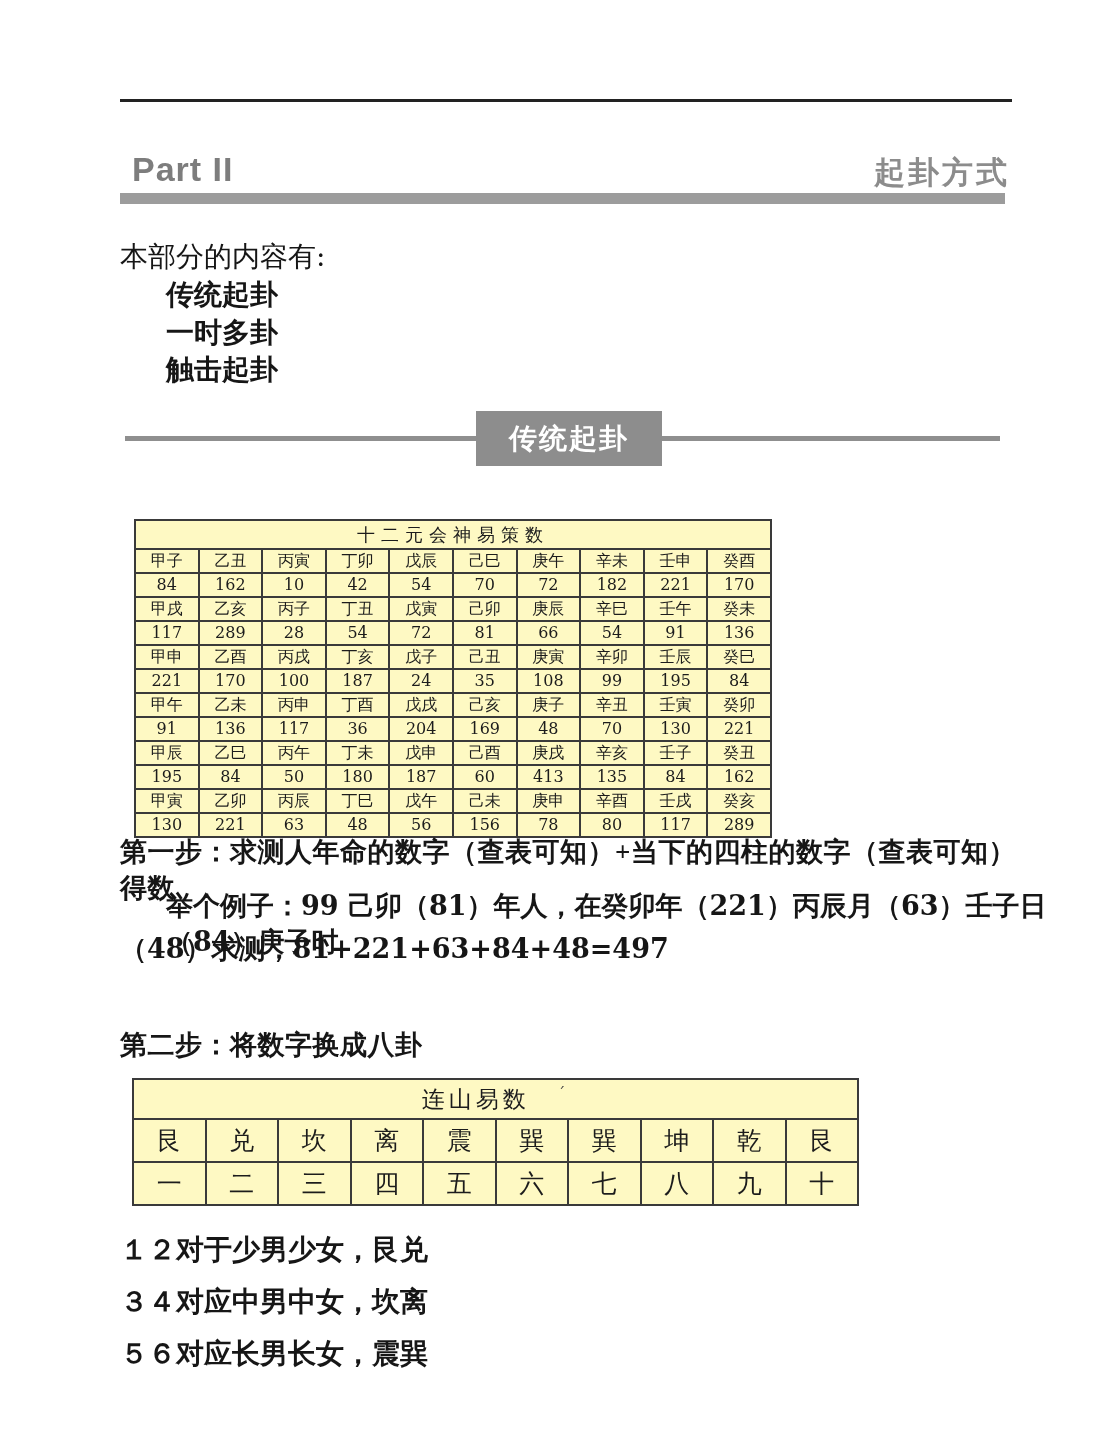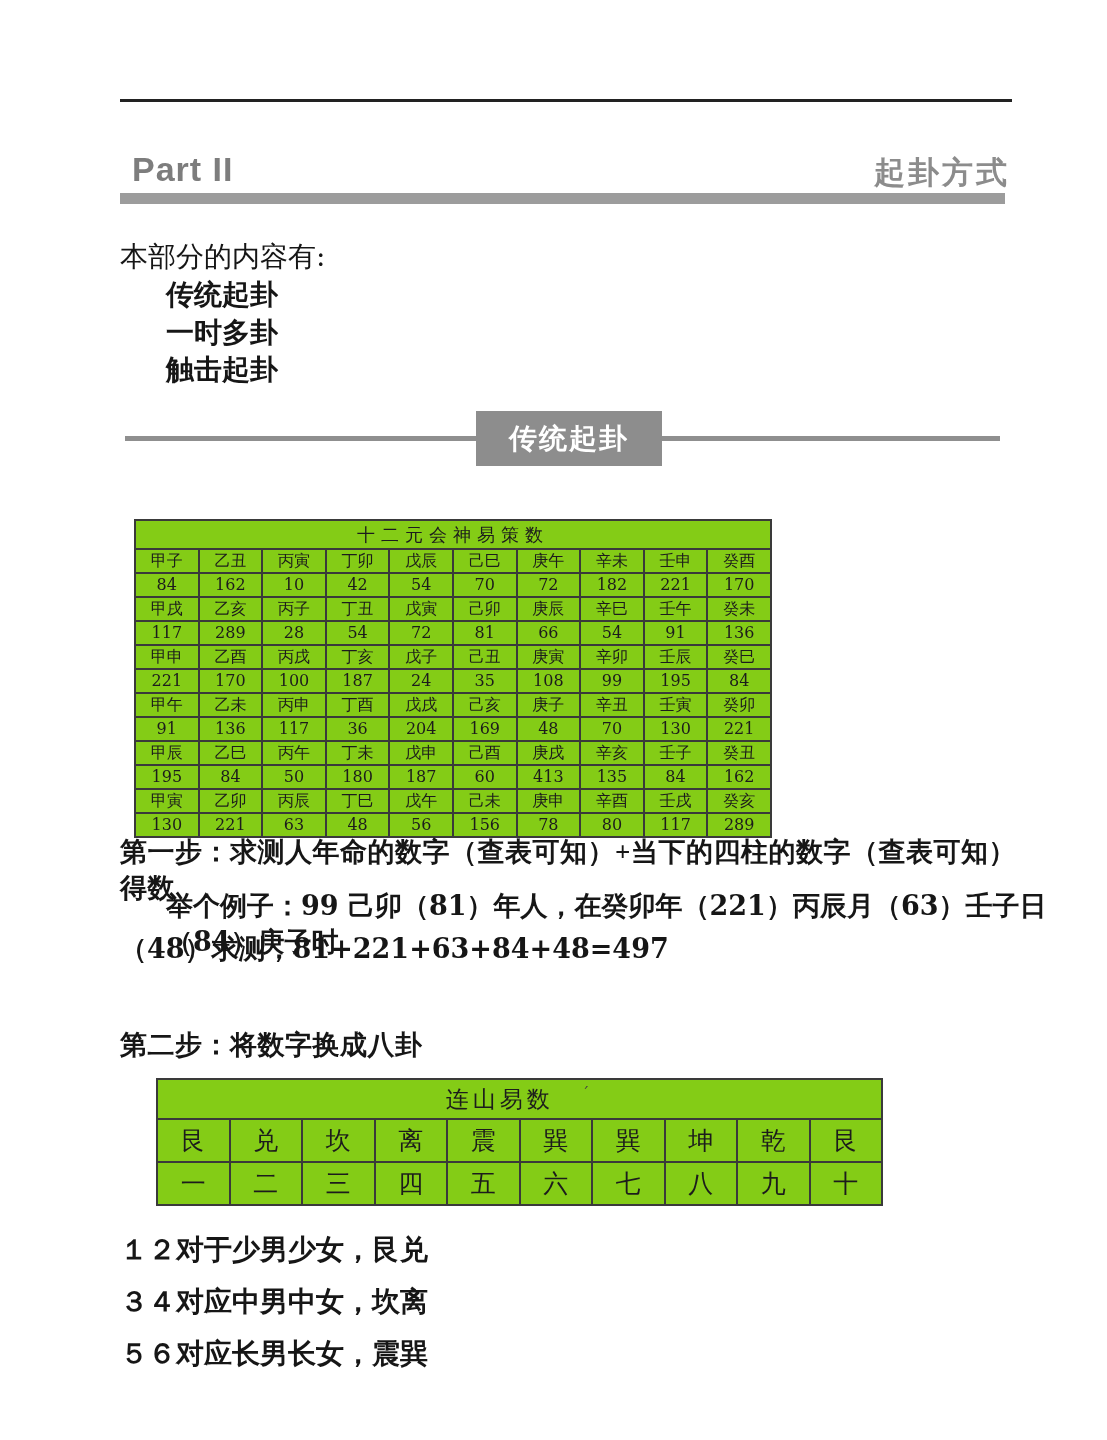--- a/index.html
+++ b/index.html
@@ -37,29 +37,29 @@
   .banner-box{
     left:476px;top:411px;width:186px;height:55px;
     background:#8d8d8d;display:flex;align-items:center;justify-content:center;
   }
   .banner-label{
     color:#ffffff;font-family:"Liberation Sans","DejaVu Sans",sans-serif;
     font-weight:bold;font-size:28px;letter-spacing:2px;
   }
 
   
-  table.yi{border-collapse:collapse;table-layout:fixed;background:#84cc16;}
+  table.yi{border-collapse:collapse;table-layout:fixed;background:#fef9c3;}
   table.yi td{
     border:2px solid #3a3a3a;text-align:center;vertical-align:middle;
     padding:0;overflow:hidden;white-space:nowrap;color:#1c1c1c;
   }
   table.t1{left:134px;top:519px;width:638px;}
   table.t1 td{height:22px;font-size:16px;line-height:22px;}
   table.t1 td.title-cell{height:27px;font-size:18px;line-height:27px;letter-spacing:6px;}
-  table.t2{left:156px;top:1078px;width:727px;}
+  table.t2{left:132px;top:1078px;width:727px;}
   table.t2 td{height:41px;font-size:25px;}
   table.t2 td.title-cell{height:38px;font-size:23px;letter-spacing:4px;}
   td .mark{font-size:15px;vertical-align:top;margin-left:28px;color:#444;}
 
   
   .step-heading{left:120px;font-size:27px;font-weight:bold;letter-spacing:0.5px;font-family:Liberation Serif, serif;}
   .s1{top:834px;width:910px;} .s2{top:1027px;}
   .example-line{left:120px;font-size:27px;font-weight:bold;}
   .ex1{top:888px;padding-left:46px;} .ex2{top:931px;}
 

